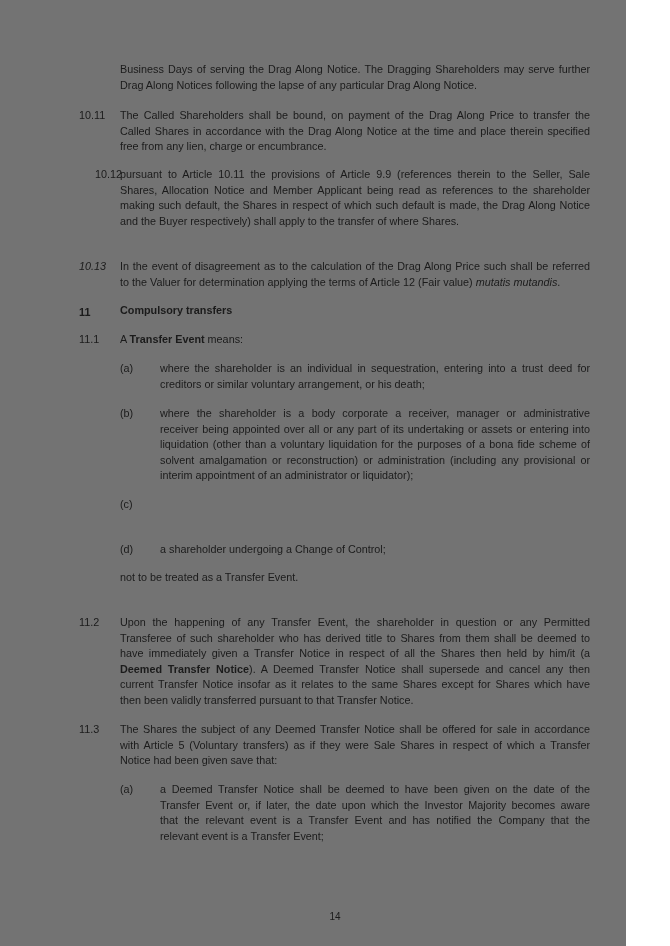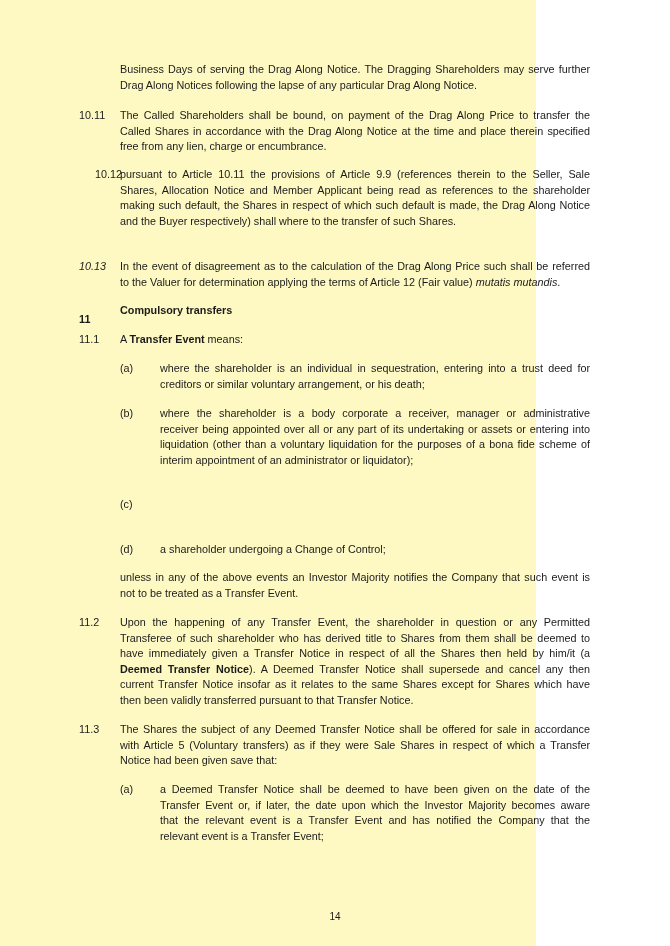--- a/index.html
+++ b/index.html
@@ -1,18 +1,18 @@
 <!DOCTYPE html>
 <html><head>
   <meta charset="utf-8">
   <style>
     html, body { margin: 0; padding: 0; background: #ffffff; }
     body { width: 670px; height: 946px; position: relative; overflow: hidden;
            font-family: "Liberation Sans", sans-serif; font-size: 10.8px; color: #1b1b1b; }
-    .page { position: absolute; left: 0; top: 0; width: 536px; height: 946px; background: #fef9c3; }
+    .page { position: absolute; left: 0; top: 0; width: 626px; height: 946px; background: #737373; }
     .blk { position: absolute; line-height: 15.5px; }
     .num { position: absolute; left: 79px; line-height: 15.5px; }
     .body { left: 120px; width: 470px; }
     .sublabel { position: absolute; left: 120px; line-height: 15.5px; }
     .subbody { left: 160px; width: 430px; }
     .ln { display: block; white-space: nowrap; }
     .j { text-align: justify; text-align-last: justify; }
     .l { text-align: right; text-align-last: left; }
     b { font-weight: bold; }
     i { font-style: italic; margin-top: 8px; }
@@ -34,62 +34,62 @@
     <span class="ln j">The Called Shareholders shall be bound, on payment of the Drag Along Price to transfer the</span>
     <span class="ln j">Called Shares in accordance with the Drag Along Notice at the time and place therein specified</span>
     <span class="ln l">free from any lien, charge or encumbrance.</span>
   </div>
 
   <div class="num" style="top:167px;margin-left:16px;">10.12</div>
   <div class="blk body" style="top:167px;">
     <span class="ln j">pursuant to Article 10.11 the provisions of Article 9.9 (references therein to the Seller, Sale</span>
     <span class="ln j">Shares, Allocation Notice and Member Applicant being read as references to the shareholder</span>
     <span class="ln j">making such default, the Shares in respect of which such default is made, the Drag Along Notice</span>
-    <span class="ln l">and the Buyer respectively) shall where to the transfer of such Shares.</span>
+    <span class="ln l">and the Buyer respectively) shall apply to the transfer of where Shares.</span>
   </div>
 
   <div class="num" style="top:259px;font-style:italic;">10.13</div>
   <div class="blk body" style="top:259px;">
     <span class="ln j">In the event of disagreement as to the calculation of the Drag Along Price such shall be referred</span>
     <span class="ln l"><span>to the Valuer for determination applying the terms of Article 12 (Fair value) </span><i>mutatis mutandis</i><span>.</span></span>
   </div>
 
-  <div class="num" style="top:312px;"><b>11</b></div>
+  <div class="num" style="top:305px;"><b>11</b></div>
   <div class="blk body" style="top:303px;">
     <b class="ln l">Compulsory transfers</b>
   </div>
 
   <div class="num" style="top:332px;">11.1</div>
   <div class="blk body" style="top:332px;">
     <span class="ln l"><span>A </span><b>Transfer Event</b><span> means:</span></span>
   </div>
 
   <div class="sublabel" style="top:361px;">(a)</div>
   <div class="blk subbody" style="top:361px;">
     <span class="ln j">where the shareholder is an individual in sequestration, entering into a trust deed for</span>
     <span class="ln l">creditors or similar voluntary arrangement, or his death;</span>
   </div>
 
   <div class="sublabel" style="top:406px;">(b)</div>
   <div class="blk subbody" style="top:406px;">
     <span class="ln j">where the shareholder is a body corporate a receiver, manager or administrative</span>
     <span class="ln j">receiver being appointed over all or any part of its undertaking or assets or entering into</span>
     <span class="ln j">liquidation (other than a voluntary liquidation for the purposes of a bona fide scheme of</span>
+    <span class="ln j">solvent amalgamation or reconstruction) or administration (including any provisional or</span>
     <span class="ln l">interim appointment of an administrator or liquidator);</span>
   </div>
 
   <div class="sublabel" style="top:497px;">(c)</div>
 
   <div class="sublabel" style="top:542px;">(d)</div>
   <div class="blk subbody" style="top:542px;">
     <span class="ln l">a shareholder undergoing a Change of Control;</span>
   </div>
 
   <div class="blk body" style="top:570px;">
-    <span class="ln j">unless in any of the above events an Investor Majority notifies the Company that such event is</span>
     <span class="ln l">not to be treated as a Transfer Event.</span>
   </div>
 
   <div class="num" style="top:615px;">11.2</div>
   <div class="blk body" style="top:615px;">
     <span class="ln j">Upon the happening of any Transfer Event, the shareholder in question or any Permitted</span>
     <span class="ln j">Transferee of such shareholder who has derived title to Shares from them shall be deemed to</span>
     <span class="ln j">have immediately given a Transfer Notice in respect of all the Shares then held by him/it (a</span>
     <span class="ln j"><b>Deemed Transfer Notice</b><span>).  A Deemed Transfer Notice shall supersede and cancel any then</span></span>
     <span class="ln j">current Transfer Notice insofar as it relates to the same Shares except for Shares which have</span>

